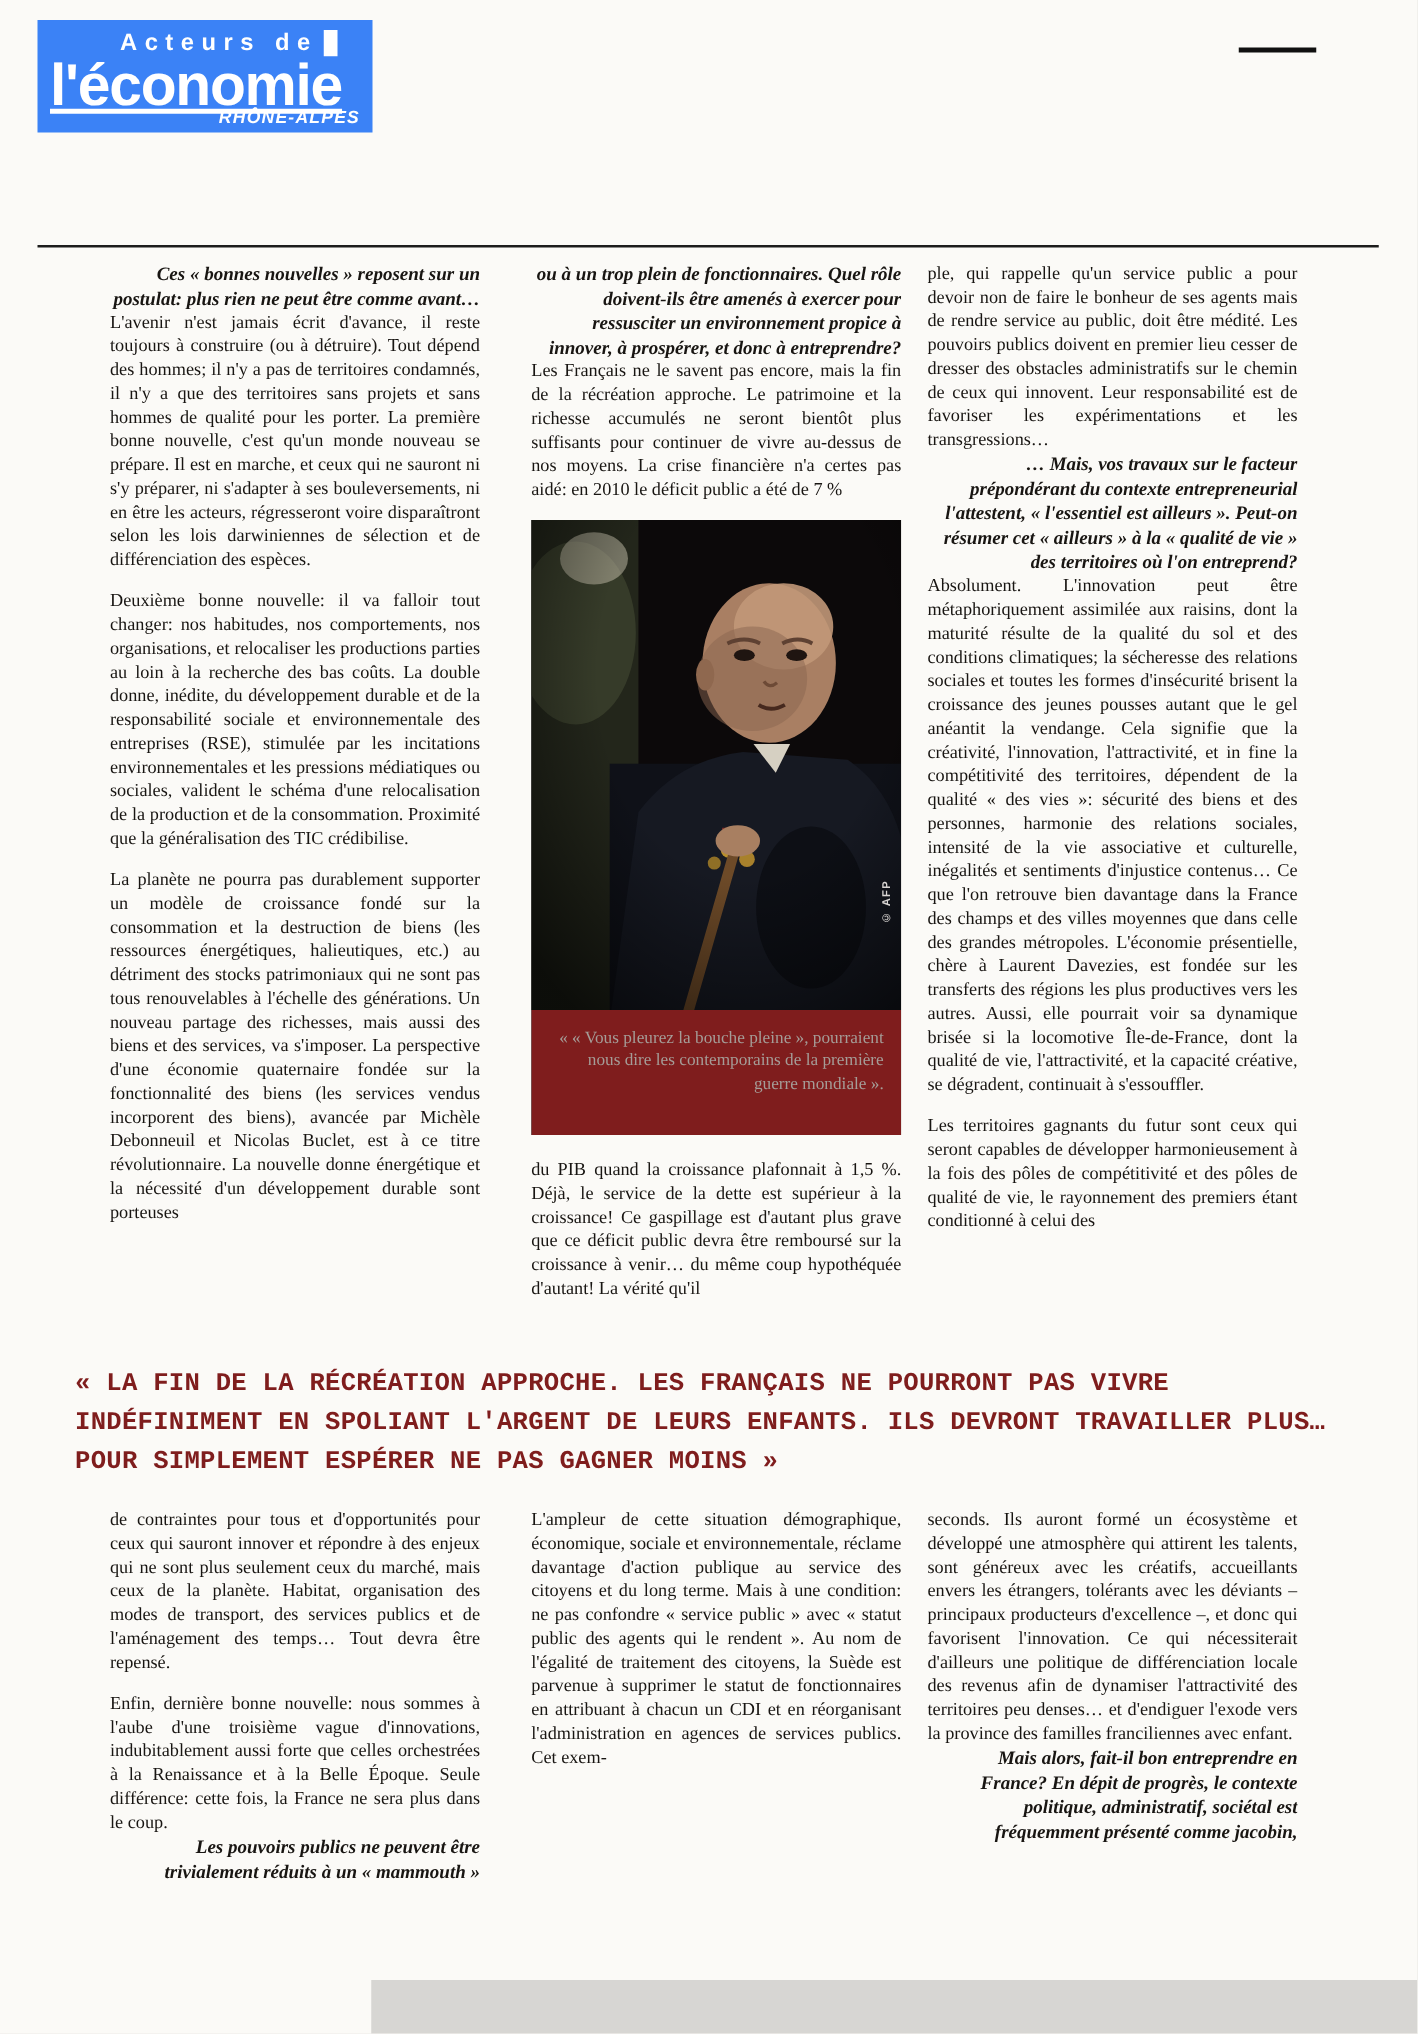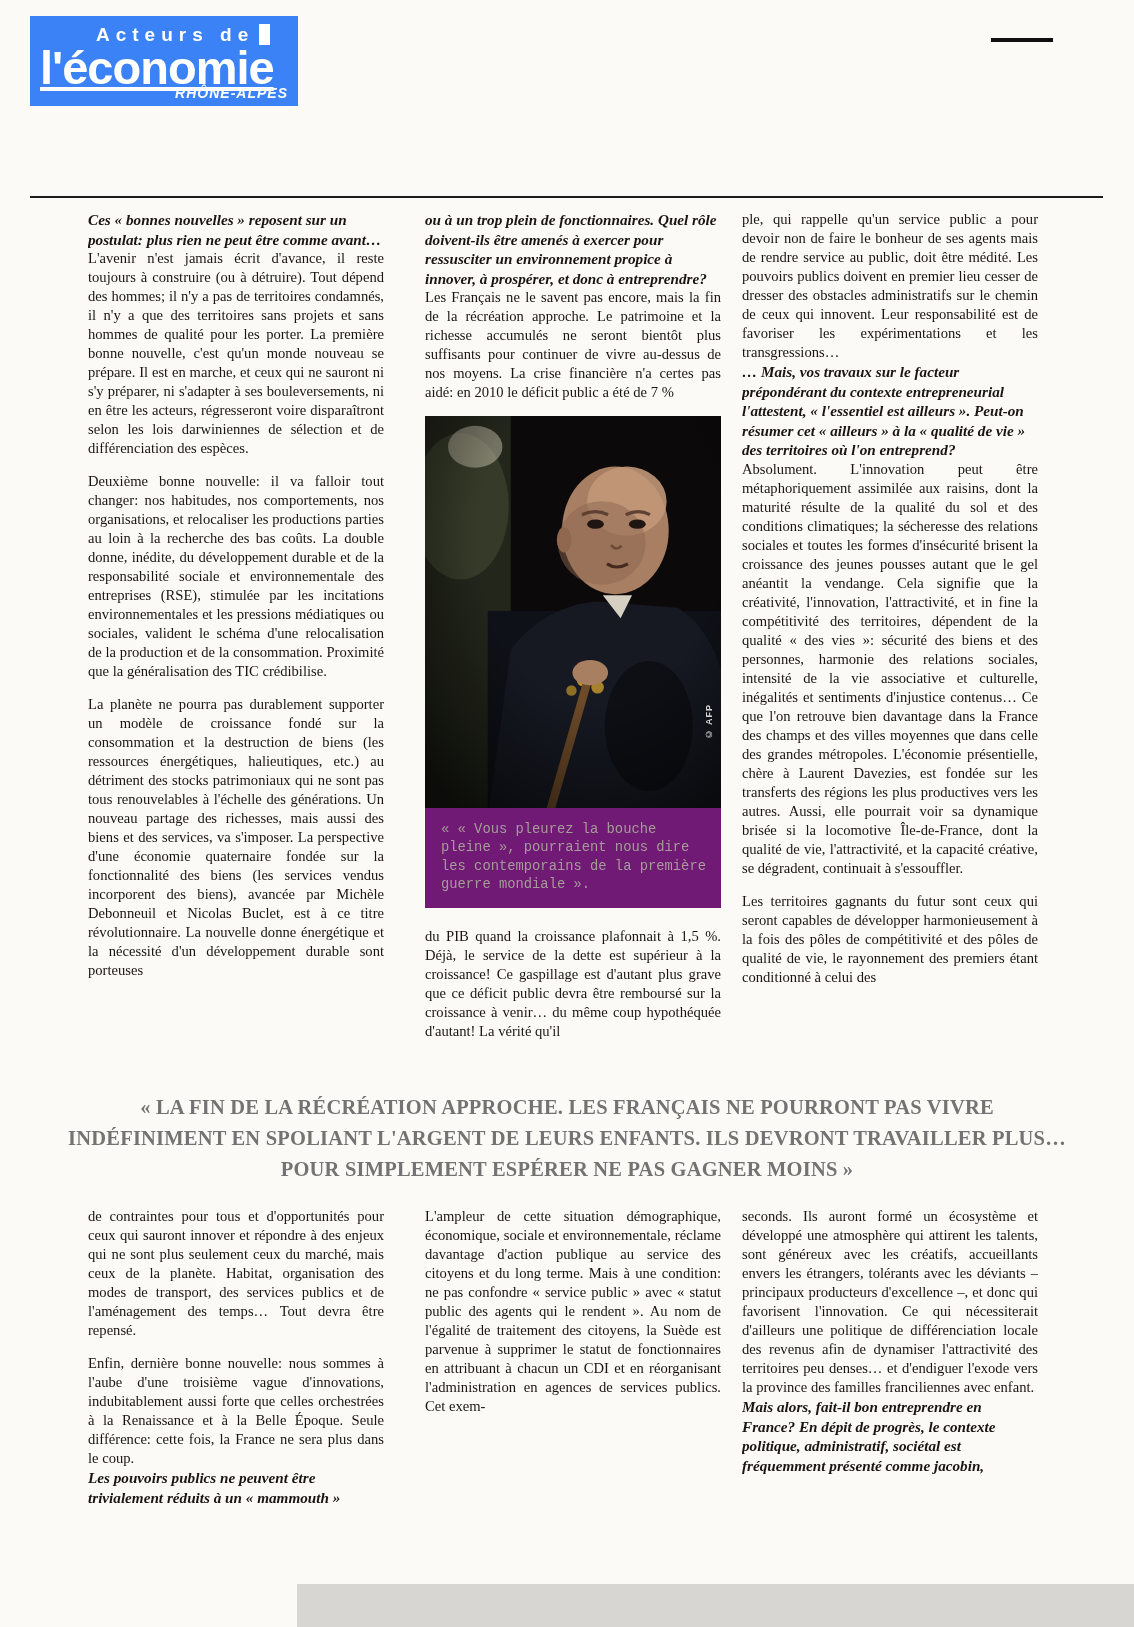--- a/index.html
+++ b/index.html
@@ -41,50 +41,50 @@
     font-size:14.6px; line-height:19px; text-align:justify;
   }
   .col-1 { left:88px; }
   .col-2 { left:425px; }
   .col-3 { left:742px; }
   .bcol {
     position:absolute; top:1207px; width:296px; height:358px; overflow:hidden;
     font-size:14.6px; line-height:19px; text-align:justify;
   }
   .lead {
-    font-weight:700; font-style:italic; text-align:left;
+    font-weight:700; font-style:italic; text-align:right;
     font-size:15.2px; line-height:19.5px;
   }
   .lead.spaced { }
   p.body + p.body { margin-top:14px; }
 
   
   .photo-fig {
     position:relative; width:100%; height:492px; margin:14px 0 19px;
     background:#0c090a; overflow:hidden;
   }
   .photo-fig svg { display:block; }
   .photo-caption {
     position:absolute; left:0; right:0; bottom:0; height:100px;
-    background:#701a75; color:#a59c97;
-    font-family:Liberation Mono, monospace;
-    font-size:13.8px; line-height:1.34; padding:13px 14px 0 16px; text-align:left;
+    background:#7f1d1d; color:#a59c97;
+    font-family:Liberation Serif, serif;
+    font-size:13.8px; line-height:1.34; padding:13px 14px 0 16px; text-align:right;
   }
   .photo-credit {
     position:absolute; right:2px; top:288px;
     writing-mode:vertical-rl; transform:rotate(180deg);
     font-family:"Liberation Sans", sans-serif; font-size:9px; font-weight:700;
     color:#d8d4d2; letter-spacing:1px;
   }
 
   
   .pull-quote {
     position:absolute; left:60px; top:1092px; width:1014px;
-    text-align:center; color:#737373;
-    font-family:Liberation Serif, serif; font-weight:700;
+    text-align:left; color:#7f1d1d;
+    font-family:Liberation Mono, monospace; font-weight:700;
     font-size:20.5px; line-height:31px; letter-spacing:0.2px;
   }
   .pull-quote .qline { white-space:nowrap; }
 
   
   .footer-bar {
     position:absolute; left:297px; top:1584px; width:837px; height:43px;
     background:#d7d6d3;
   }
 </style>

